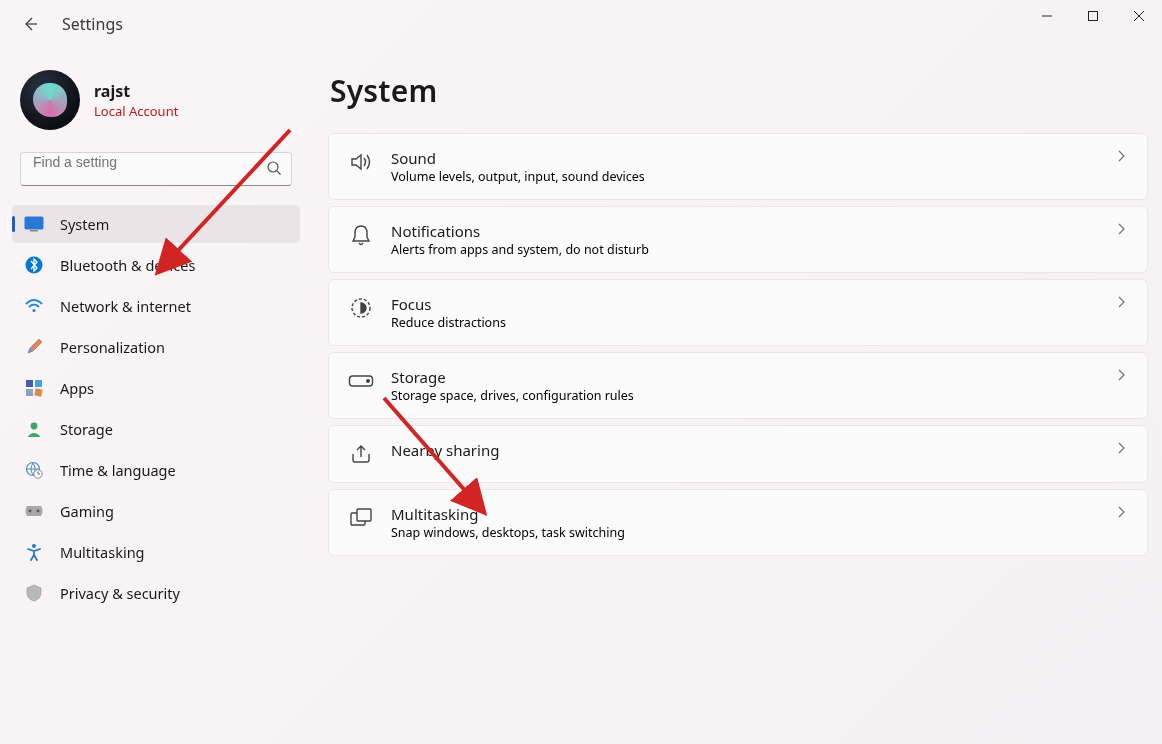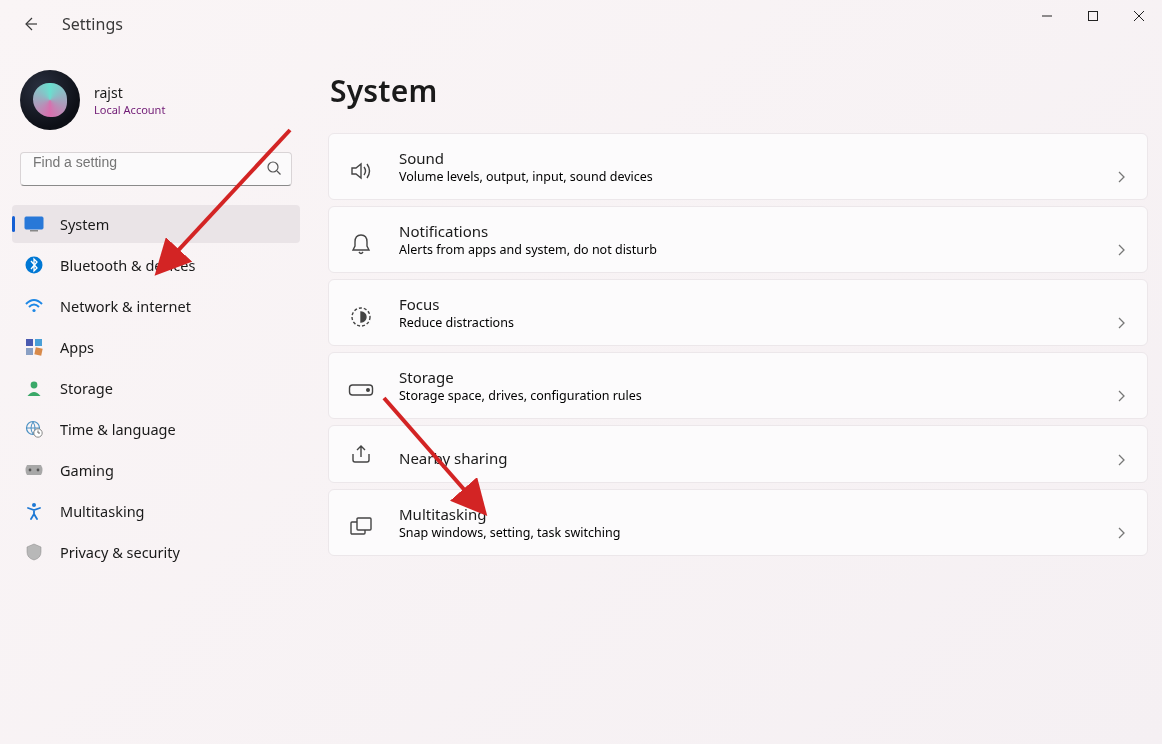--- a/index.html
+++ b/index.html
@@ -7,35 +7,35 @@
   .window-controls { position: absolute; top: 0; right: 0; height: 32px; display: flex; }
   .window-controls div { width: 46px; height: 32px; display: flex; align-items: center; justify-content: center; }
   .header { display: flex; align-items: center; height: 48px; padding-left: 16px; gap: 18px; }
   .back-btn { width: 28px; height: 28px; display: flex; align-items: center; justify-content: center; border-radius: 4px; cursor: default; }
   .app-title { font-size: 16px; color: #3a3a3a; }
   .body { display: flex; height: calc(744px - 48px); }
   .sidebar { width: 312px; padding: 0 8px 8px 8px; display: flex; flex-direction: column; }
   .user-block { display: flex; align-items: center; gap: 14px; padding: 22px 12px 18px 12px; }
   .avatar { width: 60px; height: 60px; border-radius: 50%; background: radial-gradient(circle at 35% 30%, #2a3040 0%, #0d0f16 70%); display:flex; align-items:center; justify-content:center; }
   .avatar-inner { width: 34px; height: 34px; background: conic-gradient(#6adfcf, #d86fae, #6adfcf); border-radius: 50% 50% 45% 55%; filter: blur(0.3px);}
-  .user-name { font-size: 14px; font-weight: 400; }
-  .user-sub { font-size: 11px; color: #701a75; }
+  .user-name { font-size: 16px; font-weight: 700; }
+  .user-sub { font-size: 13px; color: #b91c1c; }
   .search-wrap { padding: 2px 12px 12px 12px; }
   .search-box { position: relative; }
   .search-box input { width: 100%; height: 34px; padding: 6px 36px 20px 12px; font-size: 14px; border: 1px solid #d9d4d6; border-bottom: 1px solid #8a8a8a; border-radius: 4px; background: #fbfafb; outline: none; }
   .search-box .search-icon { position: absolute; right: 10px; top: 50%; transform: translateY(-50%); }
   .nav { padding-top: 4px; overflow-y: auto; }
   .nav-item { display: flex; align-items: center; height: 38px; border-radius: 4px; padding: 0 10px 0 12px; gap: 16px; margin: 3px 4px; cursor: default; font-size: 14.5px; }
   .nav-item.active { background: #eae4e7; position: relative; }
   .nav-item.active::before { content:""; position:absolute; left:0; top:11px; bottom:11px; width:3px; border-radius:2px; background:#1560d4; }
   .nav-icon { width: 20px; height: 20px; display: flex; align-items: center; justify-content: center; }
   .main { flex: 1; padding: 18px 14px 0 16px; overflow-y: auto; }
   .page-title { font-size: 30px; font-weight: 600; letter-spacing: 0.2px; margin: 4px 0 22px 2px; }
   .cards { display: flex; flex-direction: column; gap: 6px; }
-  .card { background: #fcfbfc; border: 1px solid #ece7ea; border-radius: 6px; padding: 14px 18px 14px 18px; display: flex; align-items: flex-end; gap: 24px; cursor: default; }
+  .card { background: #fcfbfc; border: 1px solid #ece7ea; border-radius: 6px; padding: 14px 18px 14px 18px; display: flex; align-items: flex-start; gap: 16px; cursor: default; }
   .card-icon { width: 28px; height: 28px; display:flex; align-items:center; justify-content:center; color:#4a4a4a; }
   .card-text { flex: 1; }
   .card-title { font-size: 15px; font-weight: 400; color:#1a1a1a; }
   .card-sub { font-size: 12.5px; color: #000000; margin-top: 0; }
   .chevron { width: 16px; height: 16px; display:flex; align-items:center; justify-content:center; color:#6a6a6a; }
   
   .arrow { position:absolute; pointer-events:none; }
   svg { display:block; }
 </style>
 </head>
@@ -118,20 +118,29 @@
               <path d="M2 6 Q10 -2 18 6" fill="none" stroke="#1e88e5" stroke-width="2"></path>
               <path d="M5 9 Q10 4 15 9" fill="none" stroke="#1e88e5" stroke-width="2"></path>
               <circle cx="10" cy="12.5" r="1.6" fill="#1e88e5"></circle>
             </svg>
           </span>
         <span>Network &amp; internet</span>
       </div>
       <div class="nav-item">
         <span class="nav-icon">
             <svg width="18" height="18" viewBox="0 0 18 18">
+              <path d="M3 15 L5 10 L14 1 L17 4 L8 13 Z" fill="#d9865e" stroke="#b56a44" stroke-width="0.6"></path>
+              <path d="M3 15 L5 10 L8 13 Z" fill="#5d94d6"></path>
+            </svg>
+          </span>
+        <span>Personalization</span>
+      </div>
+      <div class="nav-item">
+        <span class="nav-icon">
+            <svg width="18" height="18" viewBox="0 0 18 18">
               <rect x="1" y="1" width="7" height="7" fill="#4a5ab0"></rect>
               <rect x="10" y="1" width="7" height="7" fill="#4aa0d8"></rect>
               <rect x="1" y="10" width="7" height="7" fill="#8aa0c4"></rect>
               <rect x="10" y="10" width="7" height="7" fill="#d88a4a" transform="rotate(12 13.5 13.5)"></rect>
             </svg>
           </span>
         <span>Apps</span>
       </div>
       <div class="nav-item">
         <span class="nav-icon">
@@ -273,21 +282,21 @@
       </div>
       <div class="card">
         <span class="card-icon">
             <svg width="24" height="22" viewBox="0 0 24 22" fill="none" stroke="#444" stroke-width="1.4">
               <rect x="2" y="6" width="14" height="12" rx="1"></rect>
               <rect x="8" y="2" width="14" height="12" rx="1" fill="#fcfbfc"></rect>
             </svg>
           </span>
         <div class="card-text">
             <div class="card-title">Multitasking</div>
-            <div class="card-sub">Snap windows, setting, task switching</div>
+            <div class="card-sub">Snap windows, desktops, task switching</div>
           </div>
         <span class="chevron">
             <svg width="10" height="14" viewBox="0 0 10 14">
               <path d="M3 2 L8 7 L3 12" fill="none" stroke="#777" stroke-width="1.3"></path>
             </svg>
           </span>
       </div>
     </div>
   </div>
 </div>

